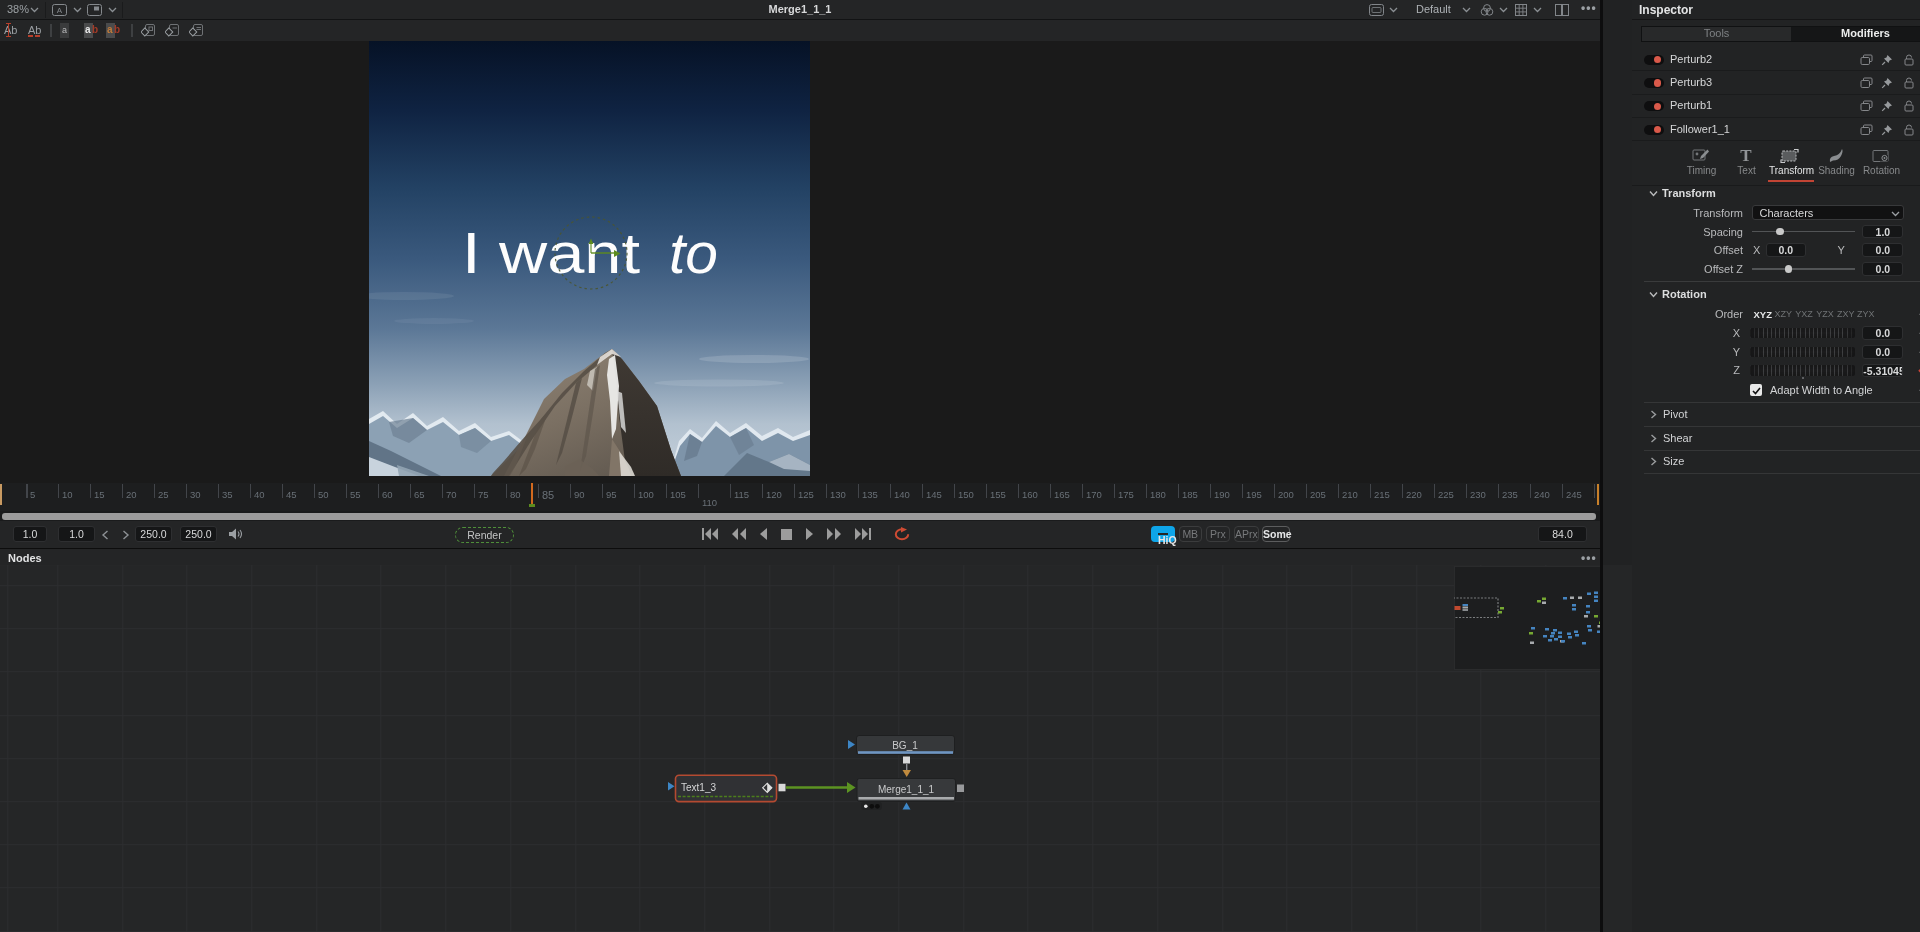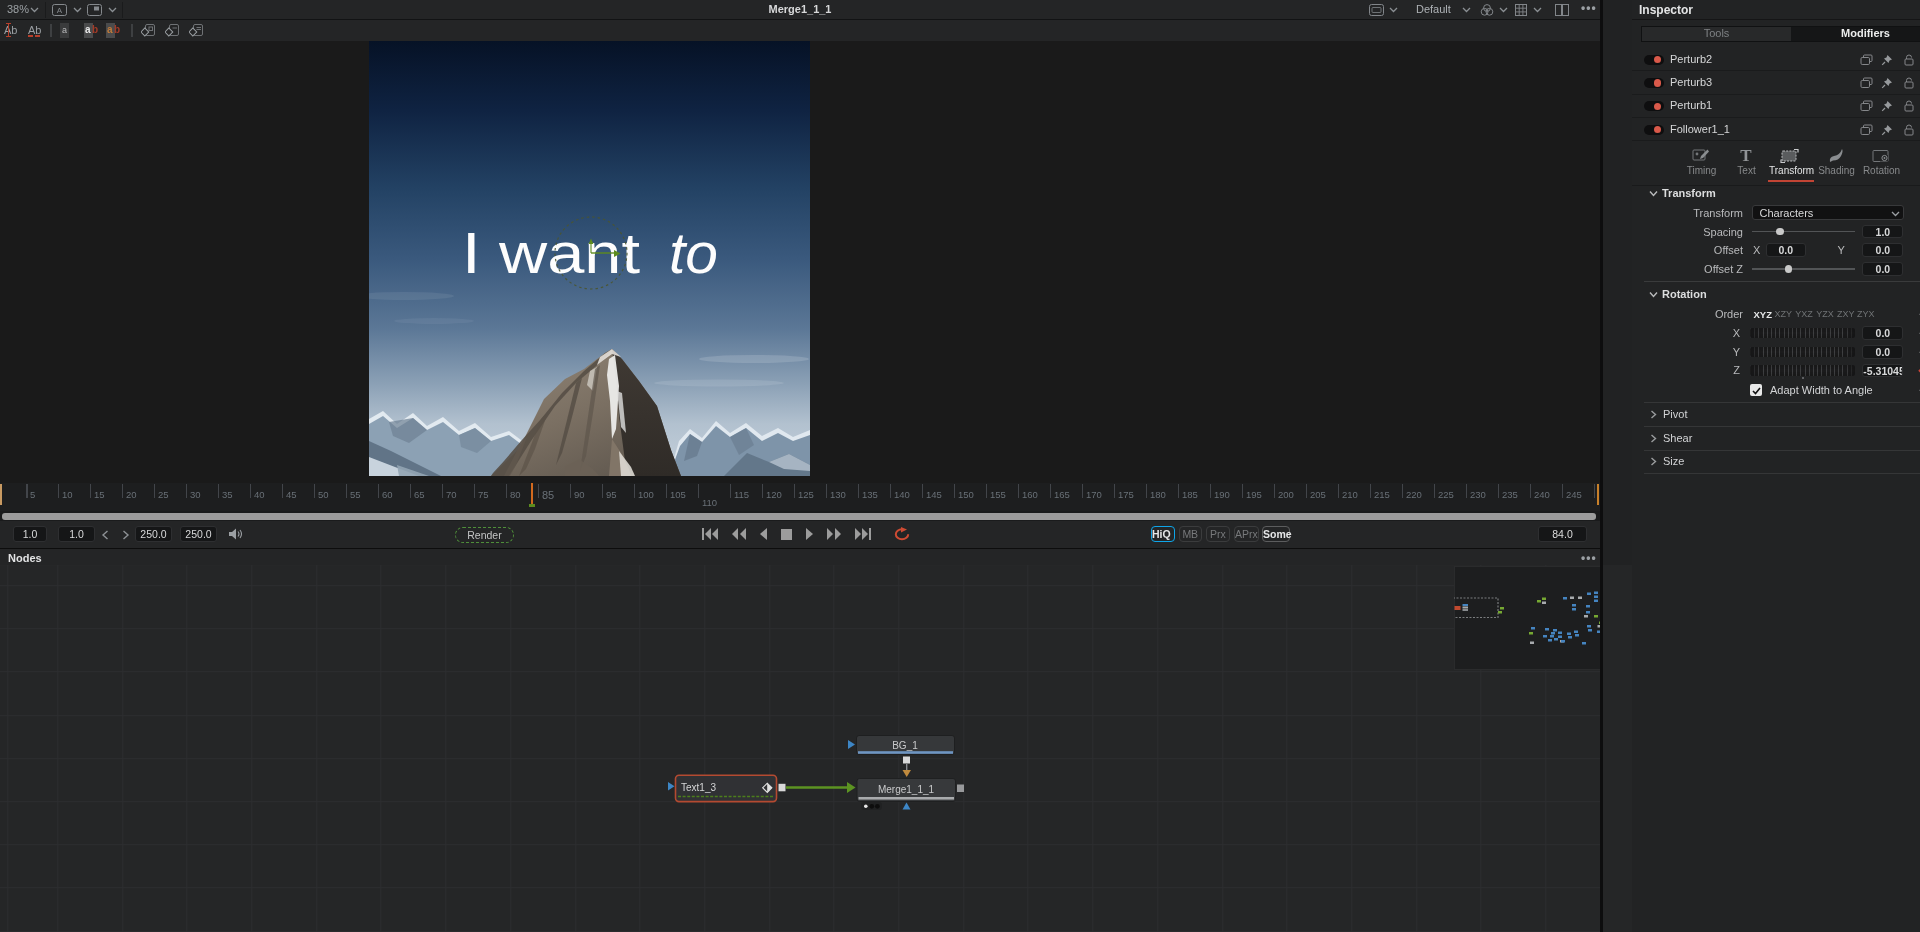--- a/index.html
+++ b/index.html
@@ -288,21 +288,21 @@
     <svg class="abs" style="left:855px;top:7px;" width="16" height="12" viewBox="0 0 16 12">
         <path d="M0 0 L6 6 L0 12 Z" fill="#9c9c9c"></path>
         <path d="M7 0 L13 6 L7 12 Z" fill="#9c9c9c"></path>
         <rect x="14" y="0" width="2" height="12" fill="#9c9c9c"></rect>
       </svg>
     <svg class="abs" style="left:893px;top:6px;" width="18" height="14" viewBox="0 0 18 14">
         <path d="M9 2.2 A6.2 5 0 1 0 15.2 7.2" stroke="#cf4b33" stroke-width="2" fill="none"></path>
         <path d="M8 0 L14 2.5 L8 5.4 Z" fill="#cf4b33"></path>
       </svg>
 
-    <div class="abs" style="left:1151px;top:4.7px;width:24px;height:16px;border:1px solid #0ea5e9;border-radius:4px;color:#e6e7e8;font-size:10.5px;font-weight:bold;line-height:14px;">HiQ</div>
+    <div class="abs" style="left:1151px;top:4.7px;width:24px;height:16px;border:7px solid #0ea5e9;border-radius:4px;color:#e6e7e8;font-size:10.5px;font-weight:bold;text-align:center;line-height:14px;">HiQ</div>
     <div class="abs" style="left:1178.5px;top:4.7px;width:23.5px;height:16px;border:1px solid #3b3c3d;border-radius:4px;color:#77797b;font-size:10.5px;text-align:center;line-height:14px;">MB</div>
     <div class="abs" style="left:1206px;top:4.7px;width:23.5px;height:16px;border:1px solid #3b3c3d;border-radius:4px;color:#77797b;font-size:10.5px;text-align:center;line-height:14px;">Prx</div>
     <div class="abs" style="left:1234px;top:4.7px;width:24.5px;height:16px;border:1px solid #3b3c3d;border-radius:4px;color:#77797b;font-size:10.5px;text-align:left;line-height:14px;">APrx</div>
     <div class="abs" style="left:1262px;top:4.7px;width:27.5px;height:16px;border:1px solid #5c5d5e;border-radius:4px;color:#e6e7e8;font-size:10.5px;font-weight:bold;text-align:center;line-height:14px;">Some</div>
     <div class="vbox" style="left:1538px;top:5px;width:49px;height:16px;line-height:15px;color:#dcdcdc;">84.0</div>
   </div>
 
   <div class="abs" id="nodeshdr" style="left:0;top:548px;width:1603px;height:17px;background:#242526;border-top:1px solid #0d0d0d;">
     <div class="txt" style="left:8px;top:3px;font-size:11px;font-weight:bold;color:#e2e3e4;">Nodes</div>
     <div class="txt" style="left:1581px;top:2px;font-size:12px;letter-spacing:1px;color:#9ba0a4;font-weight:bold;">•••</div>

